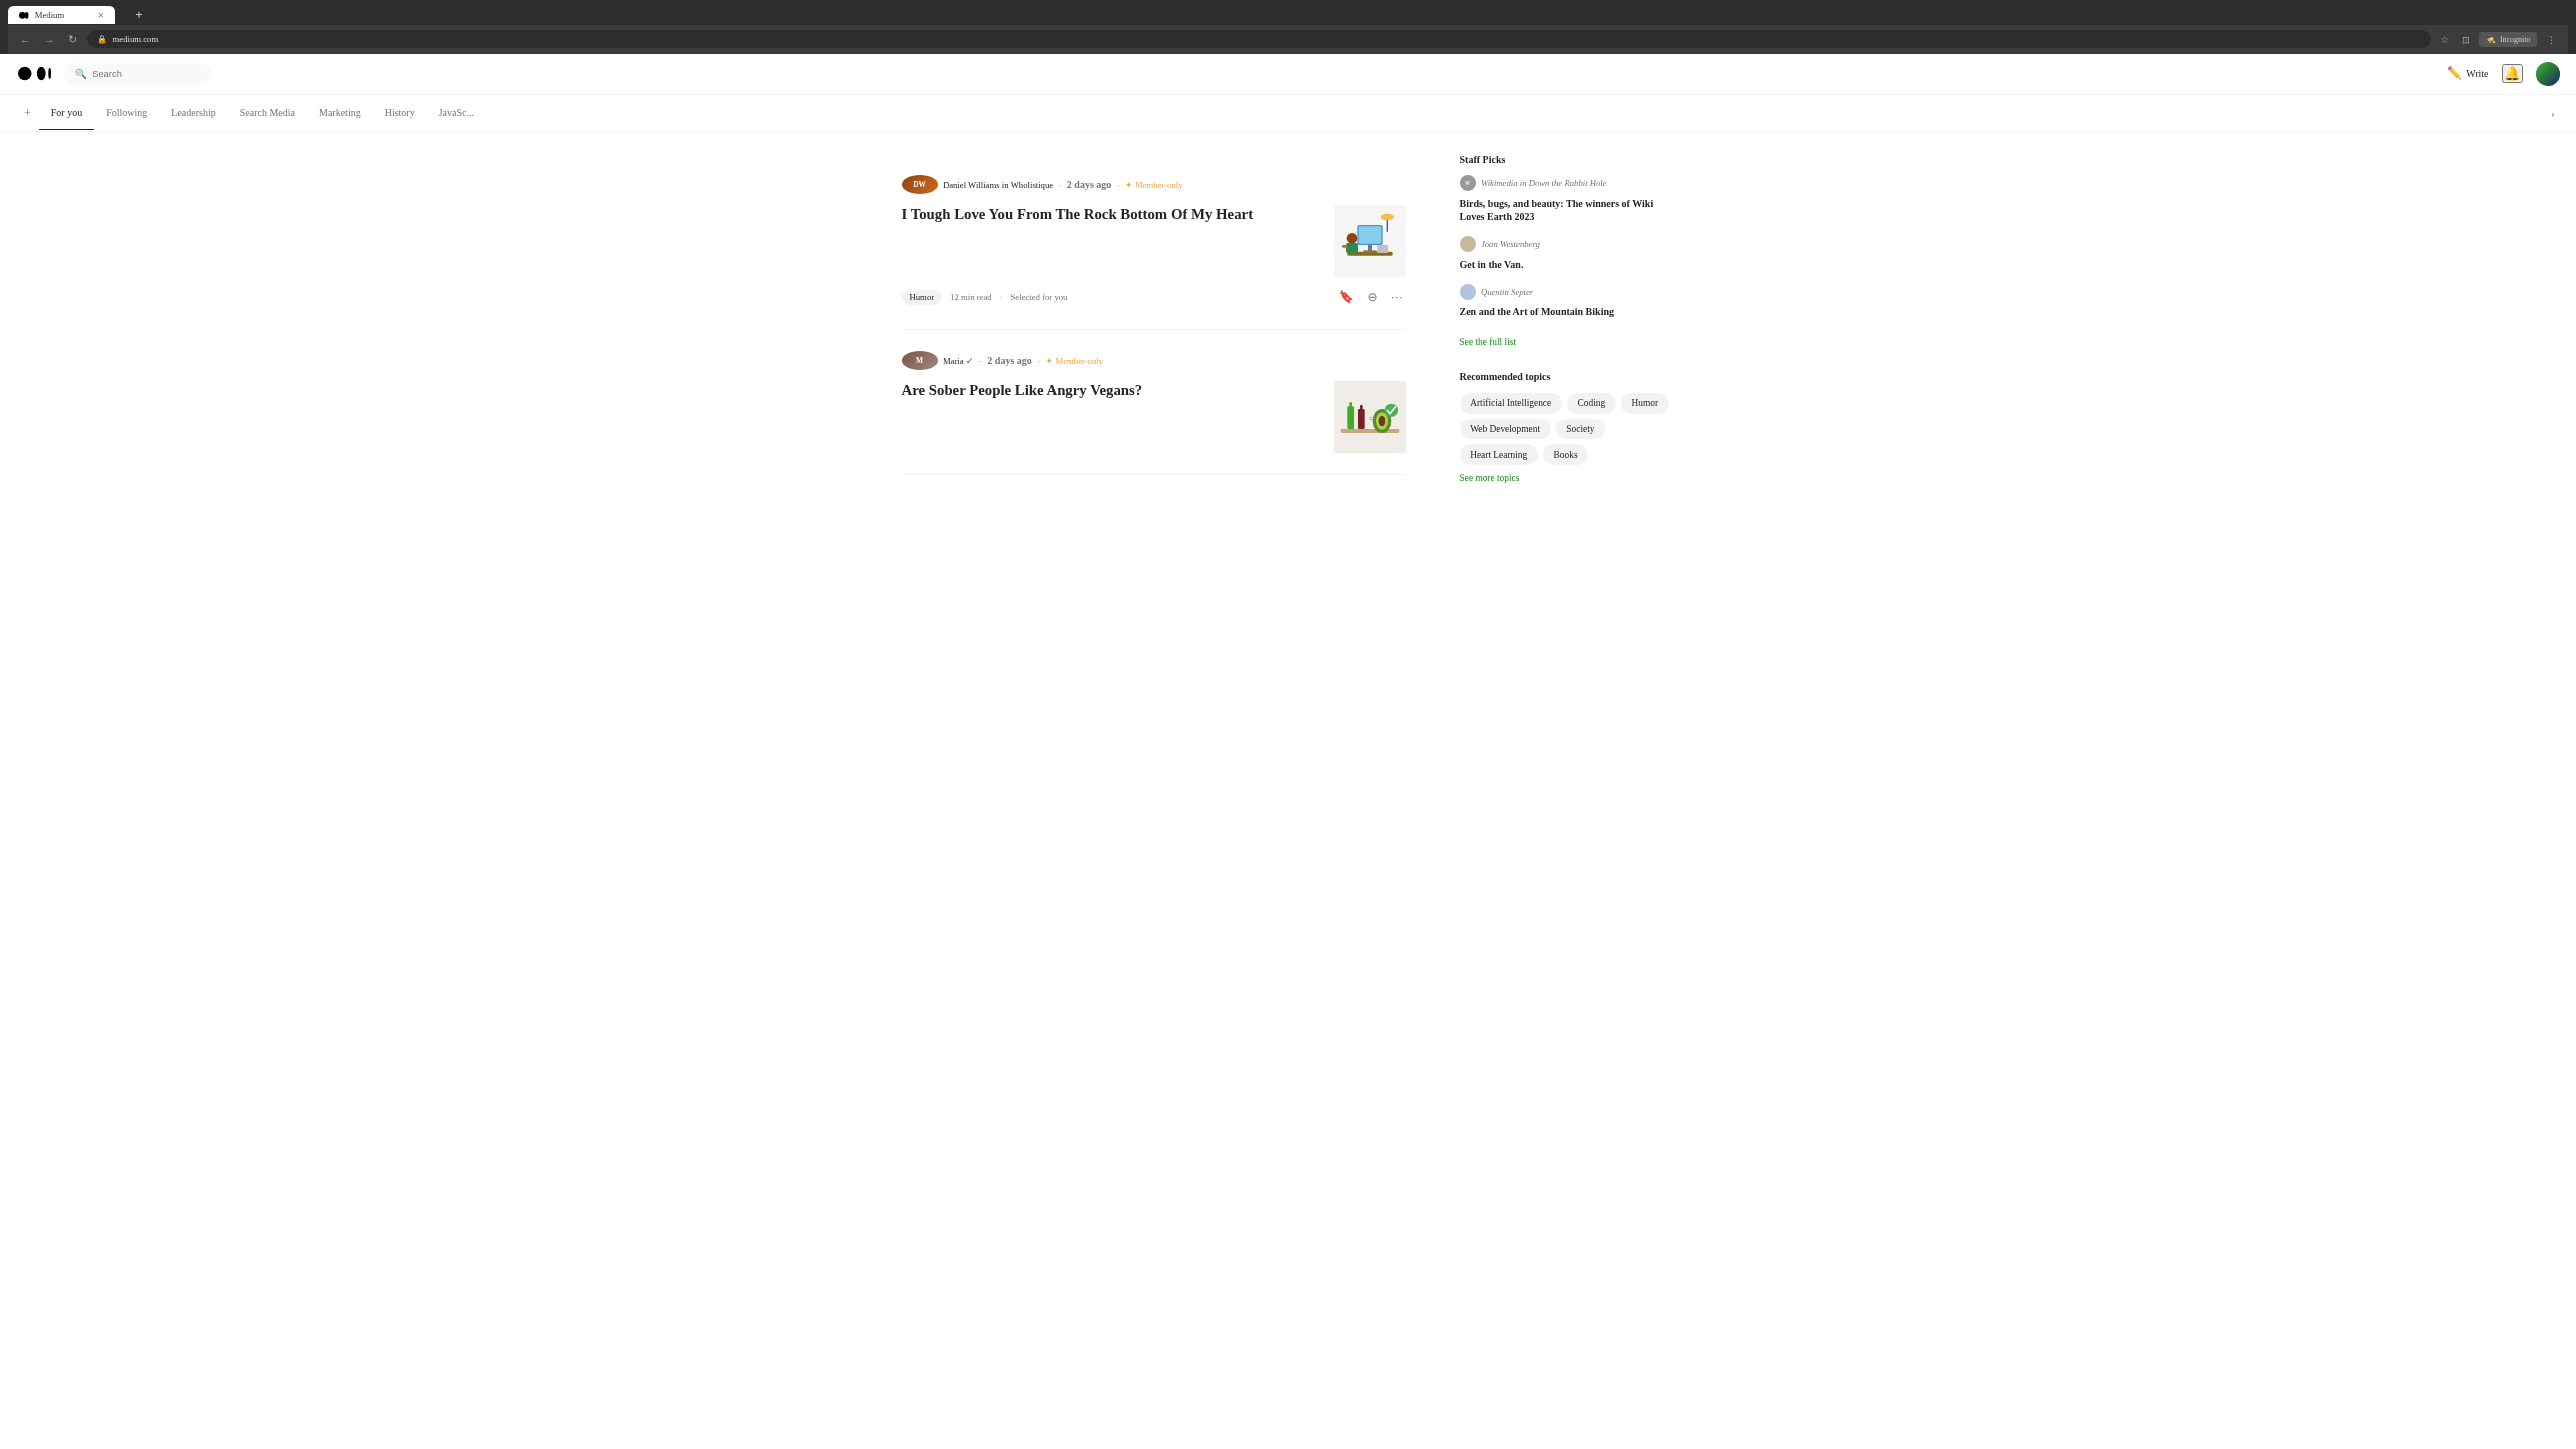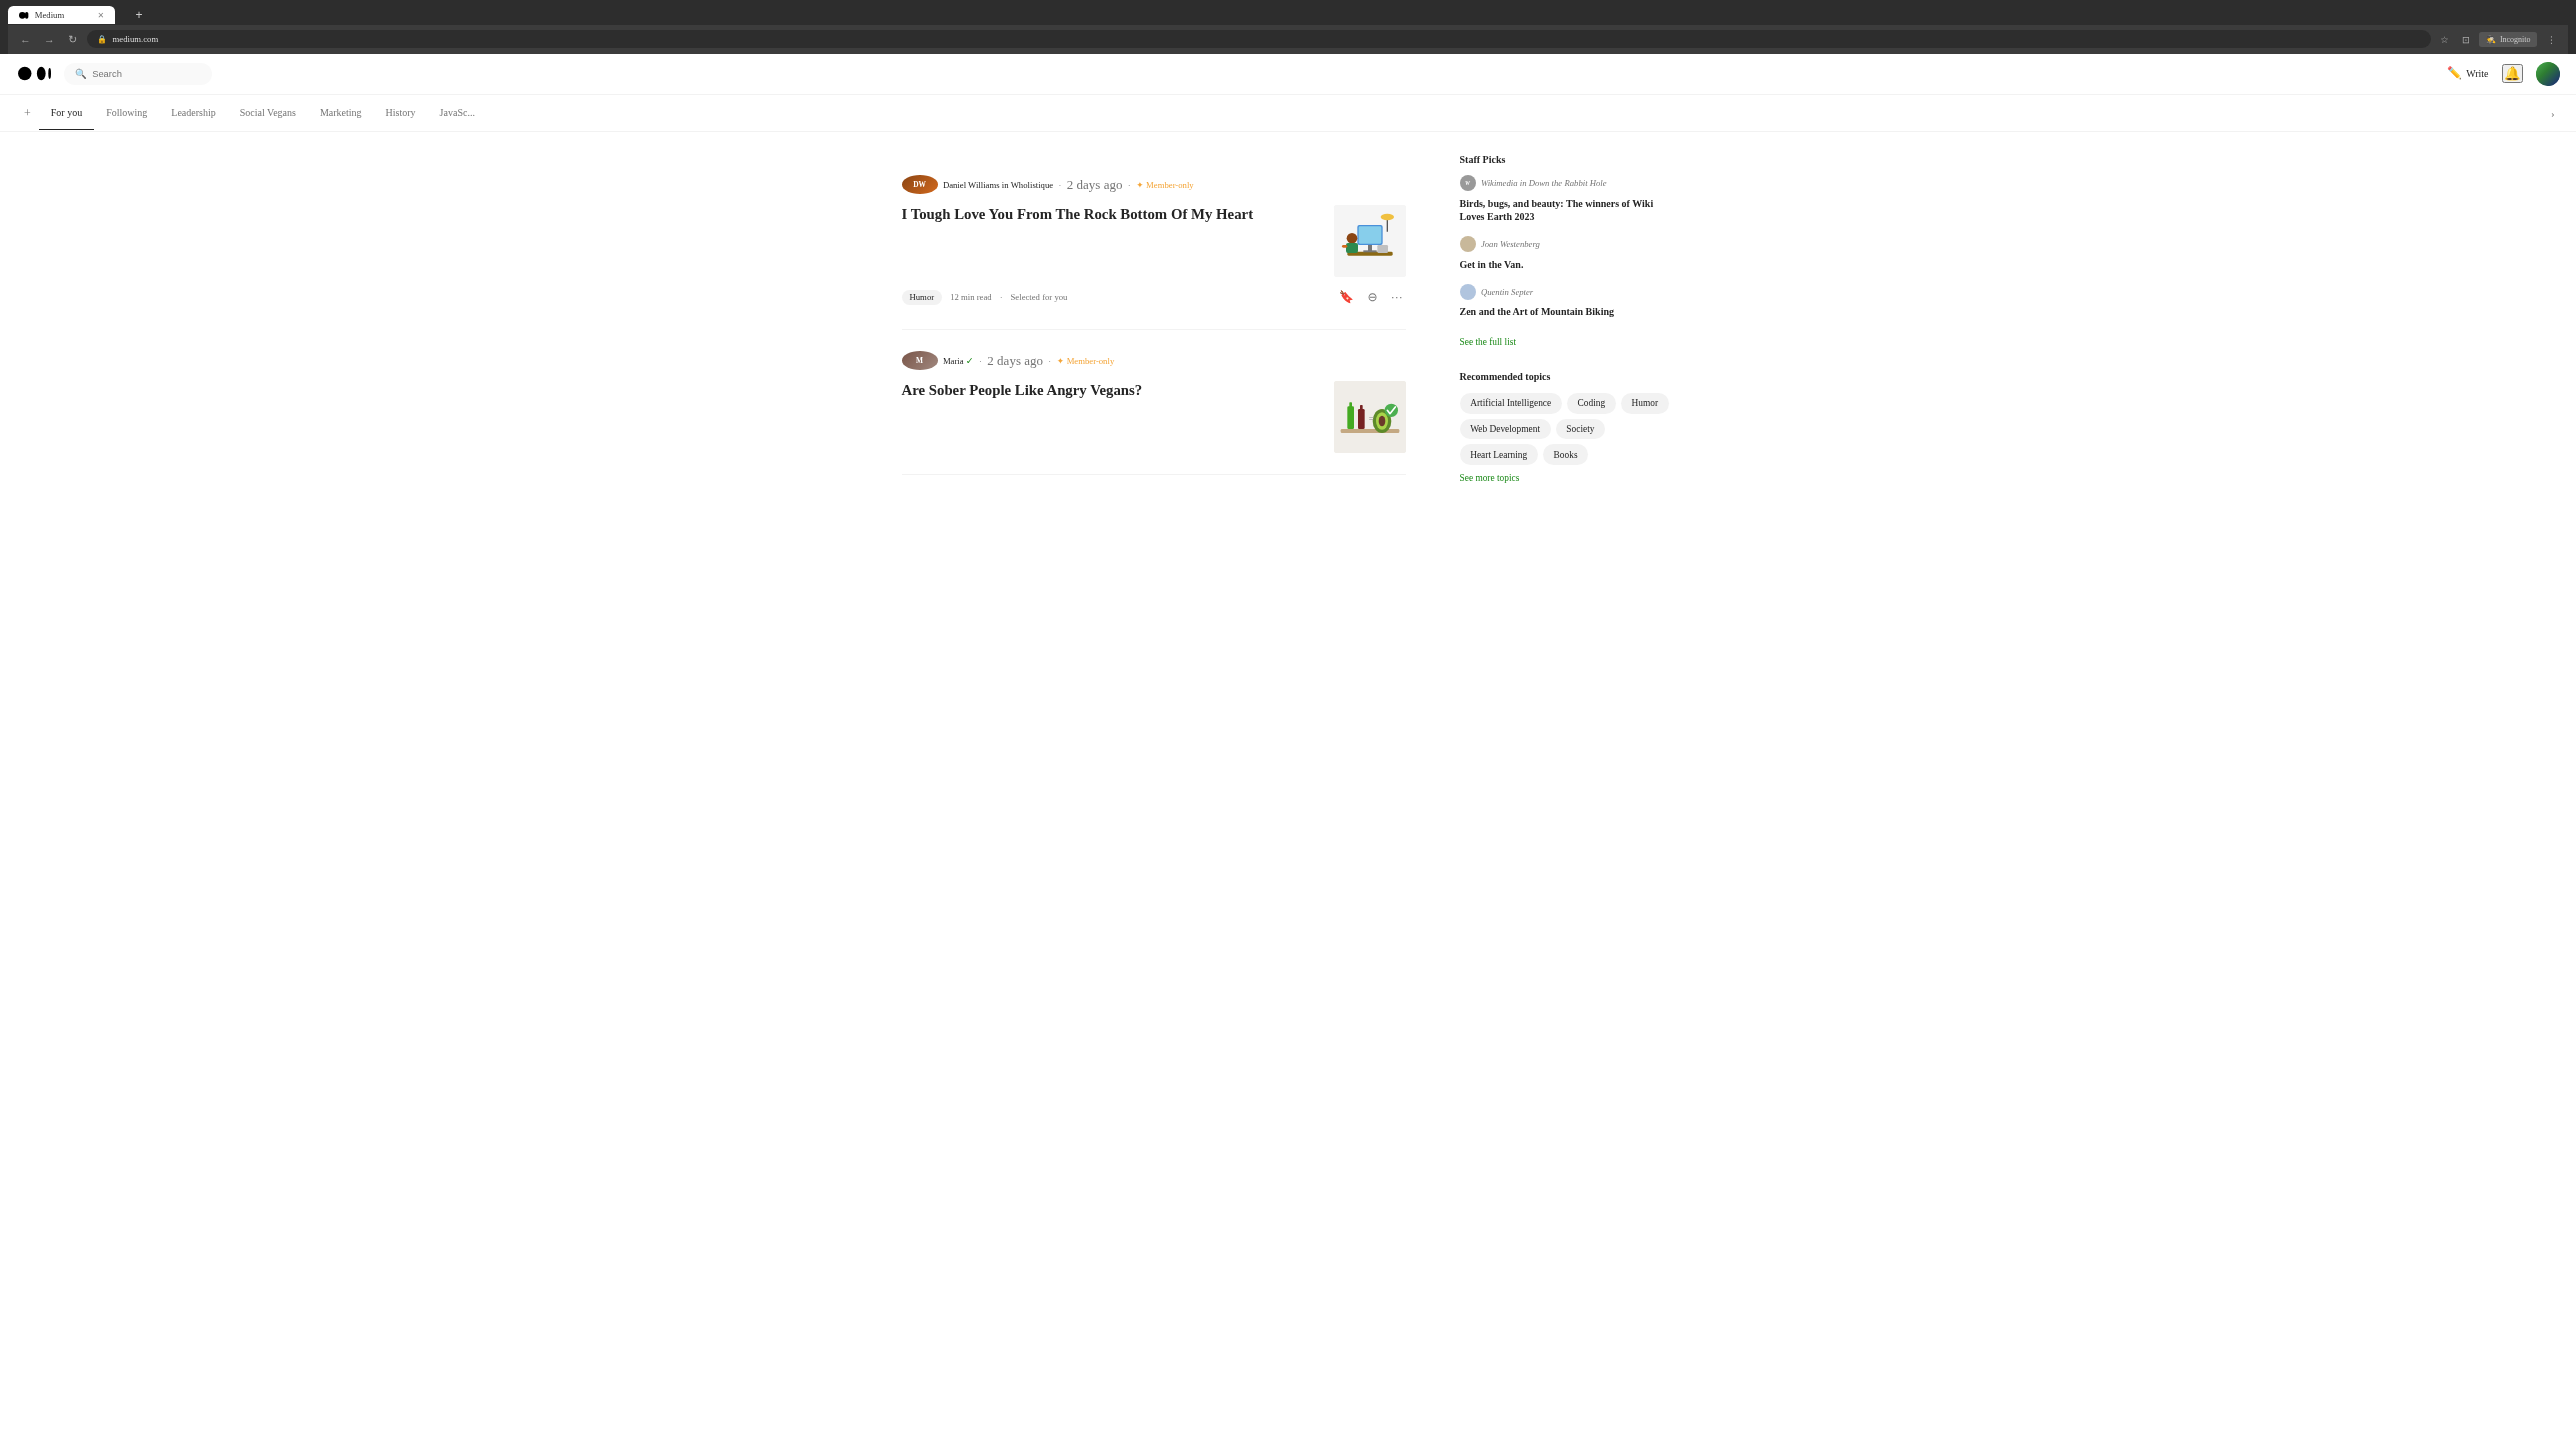--- a/index.html
+++ b/index.html
@@ -51,21 +51,21 @@
     .sidebar { width: 215px; flex-shrink: 0; }
 
     
     .article-card { padding: 21.5px 0; border-bottom: 0.7px solid #f2f2f2; }
     .article-meta { display: flex; align-items: center; gap: 5.4px; margin-bottom: 10.7px; }
     .author-avatar { width: 36px; height: 19px; border-radius: 50%; background: #ddd; overflow: hidden; display: flex; align-items: center; justify-content: center; font-size: 8px; }
     .author-avatar-1 { background: linear-gradient(135deg, #8B4513, #D2691E); }
     .author-avatar-2 { background: linear-gradient(135deg, #795548, #A1887F); }
     .article-meta-text { font-size: 8.7px; color: #242424; }
     .article-meta-text a { font-weight: 500; text-decoration: none; color: #242424; }
-    .article-meta-time { color: #757575; font-size: 13px; }
+    .article-meta-time { color: #757575; font-size: 10px; font-weight: bold; }
     .member-badge { display: flex; align-items: center; gap: 2.7px; color: #F4A538; font-size: 8.7px; }
     .member-star { font-size: 8.7px; }
     .article-body { display: flex; gap: 13.4px; align-items: flex-start; }
     .article-content { flex: 1; min-width: 0; }
     .article-title { font-size: 14.8px; font-weight: 700; line-height: 1.3; margin-bottom: 6.7px; color: #242424; font-family: Georgia, serif; cursor: pointer; }
     .article-excerpt { font-size: 10px; line-height: 1.55; color: #757575; margin-bottom: 0; }
     .article-thumbnail { width: 72px; height: 72px; border-radius: 2.7px; background: #f0f0f0; flex-shrink: 0; overflow: hidden; display: flex; align-items: center; justify-content: center; }
     .article-footer { display: flex; align-items: center; gap: 8px; margin-top: 10.7px; }
     .article-tag { background: #f2f2f2; border-radius: 66px; padding: 2.7px 8px; font-size: 8.7px; color: #242424; cursor: pointer; }
     .article-read-time { font-size: 8.7px; color: #757575; }
@@ -170,21 +170,21 @@
         <div style="width:100%;height:100%;background:linear-gradient(135deg,#4caf50 0%,#2e7d32 40%,#1a237e 100%);border-radius:50%;"></div>
       </div>
     </div>
   </header>
 
   <nav class="nav-tabs">
     <span class="nav-tab-add">+</span>
     <span class="nav-tab active">For you</span>
     <span class="nav-tab">Following</span>
     <span class="nav-tab">Leadership</span>
-    <span class="nav-tab">Social Vegans</span>
+    <span class="nav-tab">Search Media</span>
     <span class="nav-tab">Marketing</span>
     <span class="nav-tab">History</span>
     <span class="nav-tab">JavaSc...</span>
     <span class="nav-tab-chevron">›</span>
   </nav>
 
   <div class="main-layout">
 
     <main class="feed">
 

